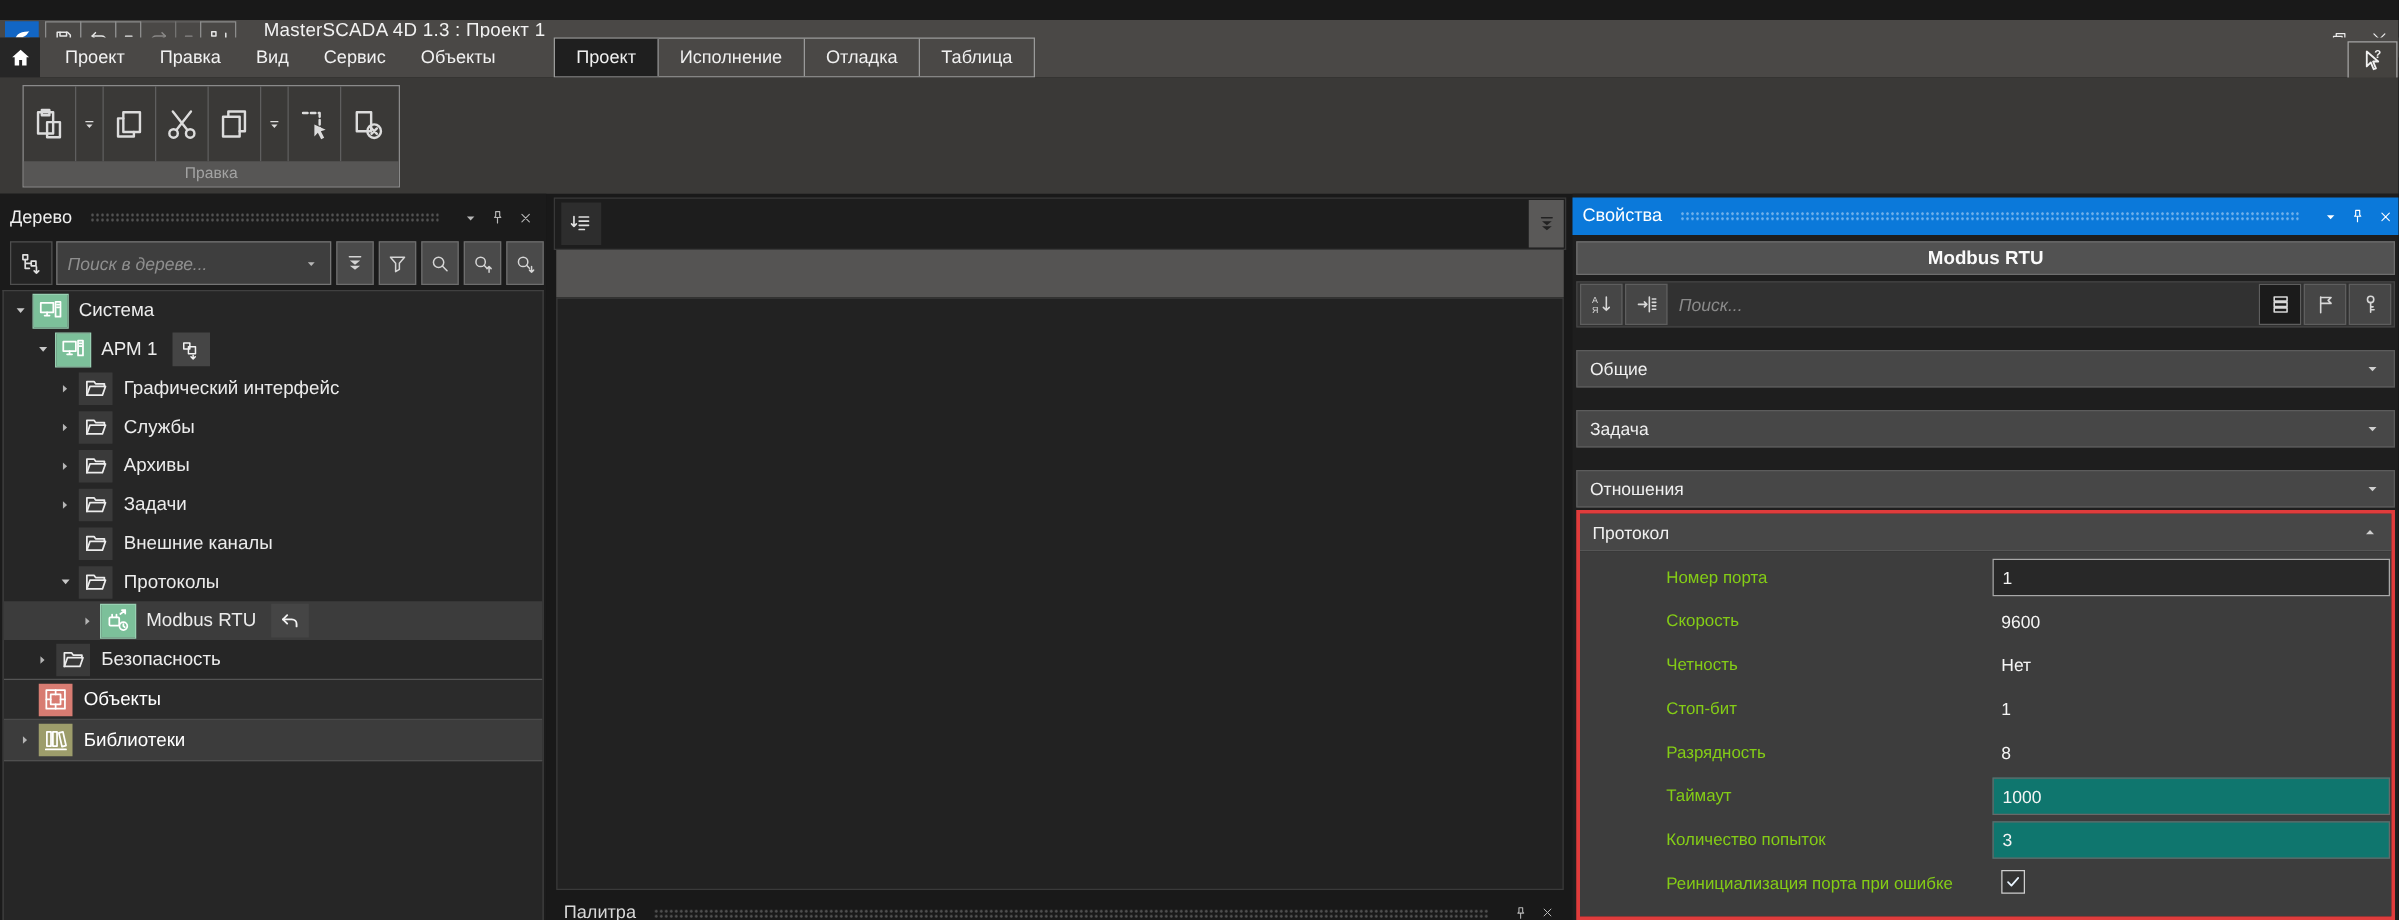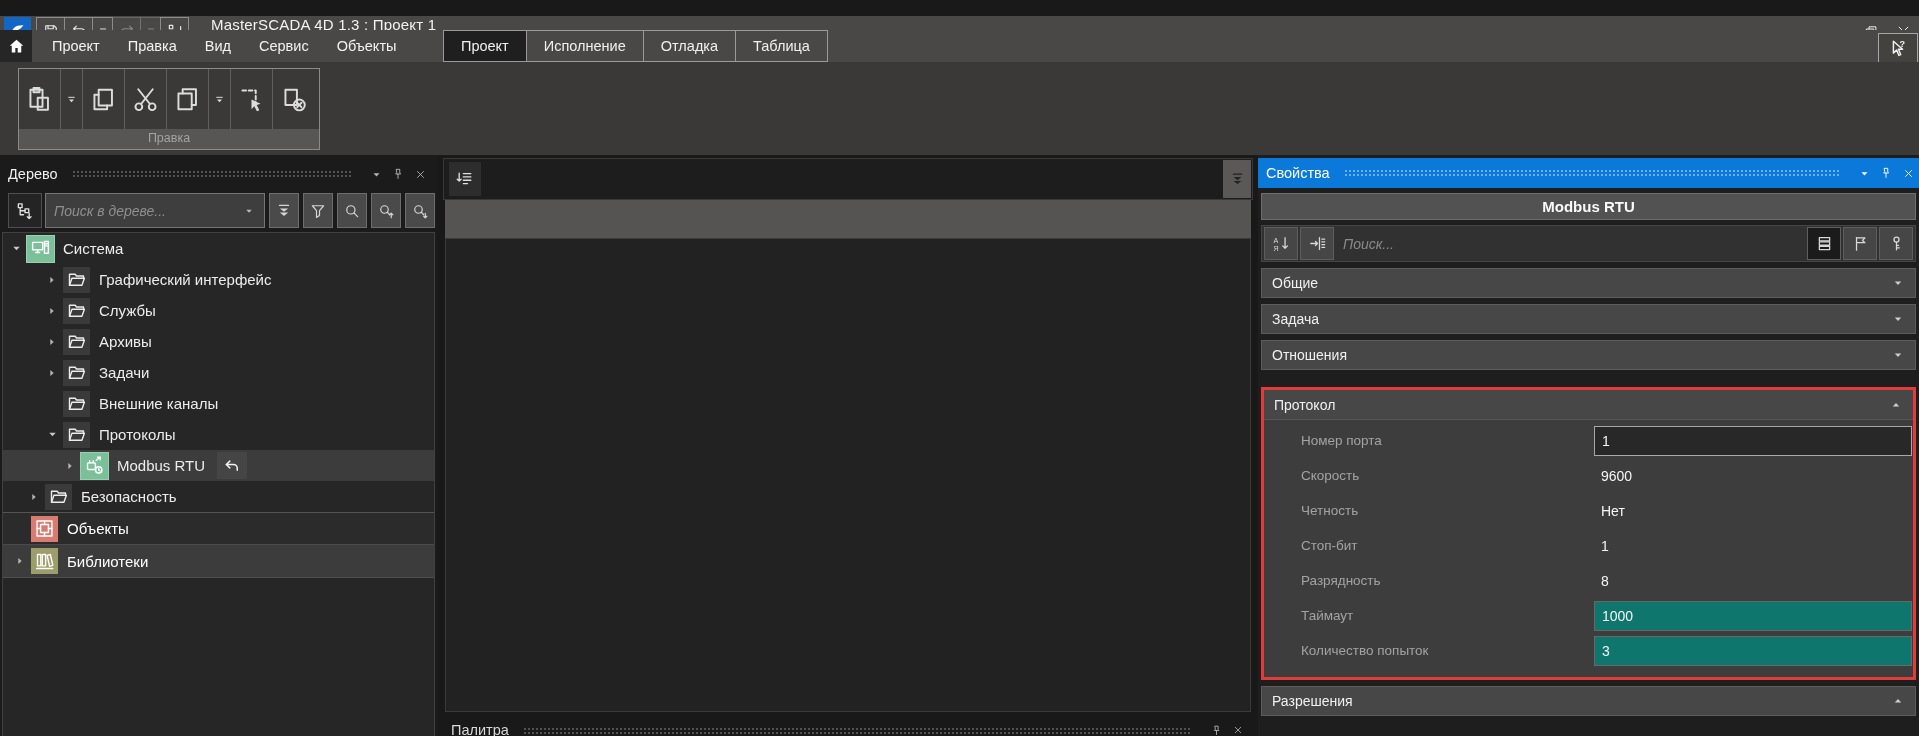--- a/index.html
+++ b/index.html
@@ -84,27 +84,27 @@
 #props-header .dots{background-image:radial-gradient(#79b6ed 1px,transparent 1.2px)}
 #props-header .hdr-ic{color:#fff}
 #props-object{position:absolute;left:3px;top:38px;right:3px;height:27px;background:#525252;border:1px solid #6e6e6e;text-align:center;font-weight:bold;font-size:15px;line-height:25px;color:#fafafa}
 #props-toolbar{position:absolute;left:3px;top:70px;right:3px;height:37px;background:#313131;border:1px solid #454545;display:flex;align-items:center;padding:0 1px}
 .pt-btn{width:34px;height:33px;border:1px solid #5e5e5e;background:#464646;display:flex;align-items:center;justify-content:center;margin:0 1px;color:#d8d8d8;flex:0 0 auto}
 .pt-btn.active{background:#1b1b1b}
 #props-search{flex:1;height:33px;display:flex;padding:0 8px}
 #props-search input{width:100%;background:transparent;border:none;outline:none;color:#e8e8e8;font-size:14px;font-family:inherit}
 #props-search input::placeholder{color:#8a8a8a;font-style:italic}
 #props-sections{position:absolute;left:3px;top:107px;right:3px}
-.section-header{height:30px;background:#474747;border:1px solid #5c5c5c;display:flex;align-items:center;padding:0 10px;font-size:14px;color:#f0f0f0;margin-top:6px}
+.section-header{height:30px;background:#474747;border:1px solid #5c5c5c;display:flex;align-items:center;padding:0 10px;font-size:14px;color:#f0f0f0;margin-top:18px}
 .section-header .chev{margin-left:auto;color:#cfcfcf;display:inline-flex}
-.red-box{border:3px solid var(--highlight-red,#e03c3c);margin-top:17px}
+.red-box{border:3px solid var(--highlight-red,#e03c3c);margin-top:2px}
 .red-box .section-header{margin-top:0;border:none;border-bottom:1px solid #555}
 .section-body{background:#3d3d3d;padding:3px 0 9px}
 .prop-row{height:35px;display:flex;align-items:center}
-.prop-label{width:330px;padding-left:37px;font-size:13.5px;color:#a3a3a3;flex:0 0 auto;white-space:nowrap}
+.prop-label{width:330px;padding-left:69px;font-size:13.5px;color:#84cc16;flex:0 0 auto;white-space:nowrap}
 .prop-value{flex:1;font-size:14px;color:#f5f5f5;padding-left:7px}
 .prop-input{height:30px;background:#0f766e;border:1px solid #686868;display:flex;align-items:center;padding-left:7px;margin-right:1px;flex:1;font-size:14px;color:#f5f5f5}
 .prop-input.focused{border-color:#a8a8a8;background:#282828}
 .checkbox{width:19px;height:19px;border:1px solid #cfcfcf;display:inline-flex;align-items:center;justify-content:center;color:#e8f4ff;background:#333}
 </style>
 </head>
 <body>
 
 <div id="app">
 
@@ -343,20 +343,43 @@
             </span>
             <span class="tree-ic green">
               <svg viewBox="0 0 24 24" width="21" height="21" fill="none" stroke="currentColor" stroke-width="1.6" stroke-linecap="round" stroke-linejoin="round">
                 <rect x="3" y="5" width="11.5" height="8.5"></rect>
                 <path d="M6.5 16.5h4.5M8.75 13.5v3"></path>
                 <rect x="16.5" y="4" width="4.5" height="13.5"></rect>
                 <path d="M17.8 6.5h2M17.8 9h2"></path>
               </svg>
             </span>
             <span>Система</span>
+          </div>
+          <div class="tree-row" style="padding-left:26px">
+            <span class="tw-exp" style="color:#c8c8c8">
+              <svg viewBox="0 0 24 24" width="11" height="11" fill="none" stroke="currentColor" stroke-width="1.6" stroke-linecap="round" stroke-linejoin="round">
+                <path d="M5 8h14l-7 8z" fill="currentColor" stroke="none"></path>
+              </svg>
+            </span>
+            <span class="tree-ic green">
+              <svg viewBox="0 0 24 24" width="21" height="21" fill="none" stroke="currentColor" stroke-width="1.6" stroke-linecap="round" stroke-linejoin="round">
+                <rect x="3" y="5" width="11.5" height="8.5"></rect>
+                <path d="M6.5 16.5h4.5M8.75 13.5v3"></path>
+                <rect x="16.5" y="4" width="4.5" height="13.5"></rect>
+                <path d="M17.8 6.5h2M17.8 9h2"></path>
+              </svg>
+            </span>
+            <span>АРМ 1</span>
+            <span class="tree-badge">
+              <svg viewBox="0 0 24 24" width="18" height="18" fill="none" stroke="currentColor" stroke-width="1.6" stroke-linecap="round" stroke-linejoin="round">
+                <rect x="4" y="4.5" width="6.5" height="6.5"></rect>
+                <rect x="9" y="8.5" width="7.5" height="7.5"></rect>
+                <path d="M14 17.5v4m0 0l-2.3-2.3M14 21.5l2.3-2.3"></path>
+              </svg>
+            </span>
           </div>
           <div class="tree-row" style="padding-left:44px">
             <span class="tw-exp" style="color:#b5b5b5">
               <svg viewBox="0 0 24 24" width="10" height="10" fill="none" stroke="currentColor" stroke-width="1.6" stroke-linecap="round" stroke-linejoin="round">
                 <path d="M8 5l8 7-8 7z" fill="currentColor" stroke="none"></path>
               </svg>
             </span>
             <span class="tree-ic folderbox">
               <svg viewBox="0 0 24 24" width="21" height="21" fill="none" stroke="currentColor" stroke-width="1.6" stroke-linecap="round" stroke-linejoin="round">
                 <path d="M4 18.5V6h6.5l1.5 2H20v2.5"></path>
@@ -651,20 +674,28 @@
               <div class="prop-value">8</div>
             </div>
             <div class="prop-row">
               <div class="prop-label">Таймаут</div>
               <div class="prop-input">1000</div>
             </div>
             <div class="prop-row">
               <div class="prop-label">Количество попыток</div>
               <div class="prop-input">3</div>
             </div>
+            <div class="prop-row">
+              <div class="prop-label">Реинициализация порта при ошибке</div>
+              <span style="padding-left:7px"><span class="checkbox">
+                  <svg viewBox="0 0 24 24" width="13" height="13" fill="none" stroke="currentColor" stroke-width="1.6" stroke-linecap="round" stroke-linejoin="round">
+                    <path d="M4.5 12.5l5 5L19.5 6" stroke-width="2.6"></path>
+                  </svg>
+                </span></span>
+            </div>
           </div>
         </div>
         <div class="section-header">
           <span>Разрешения</span>
           <span class="chev">
             <svg viewBox="0 0 24 24" width="14" height="14" fill="none" stroke="currentColor" stroke-width="1.6" stroke-linecap="round" stroke-linejoin="round">
               <path d="M6.5 14.5h11L12 8.5z" fill="currentColor" stroke="none"></path>
             </svg>
           </span>
         </div>

